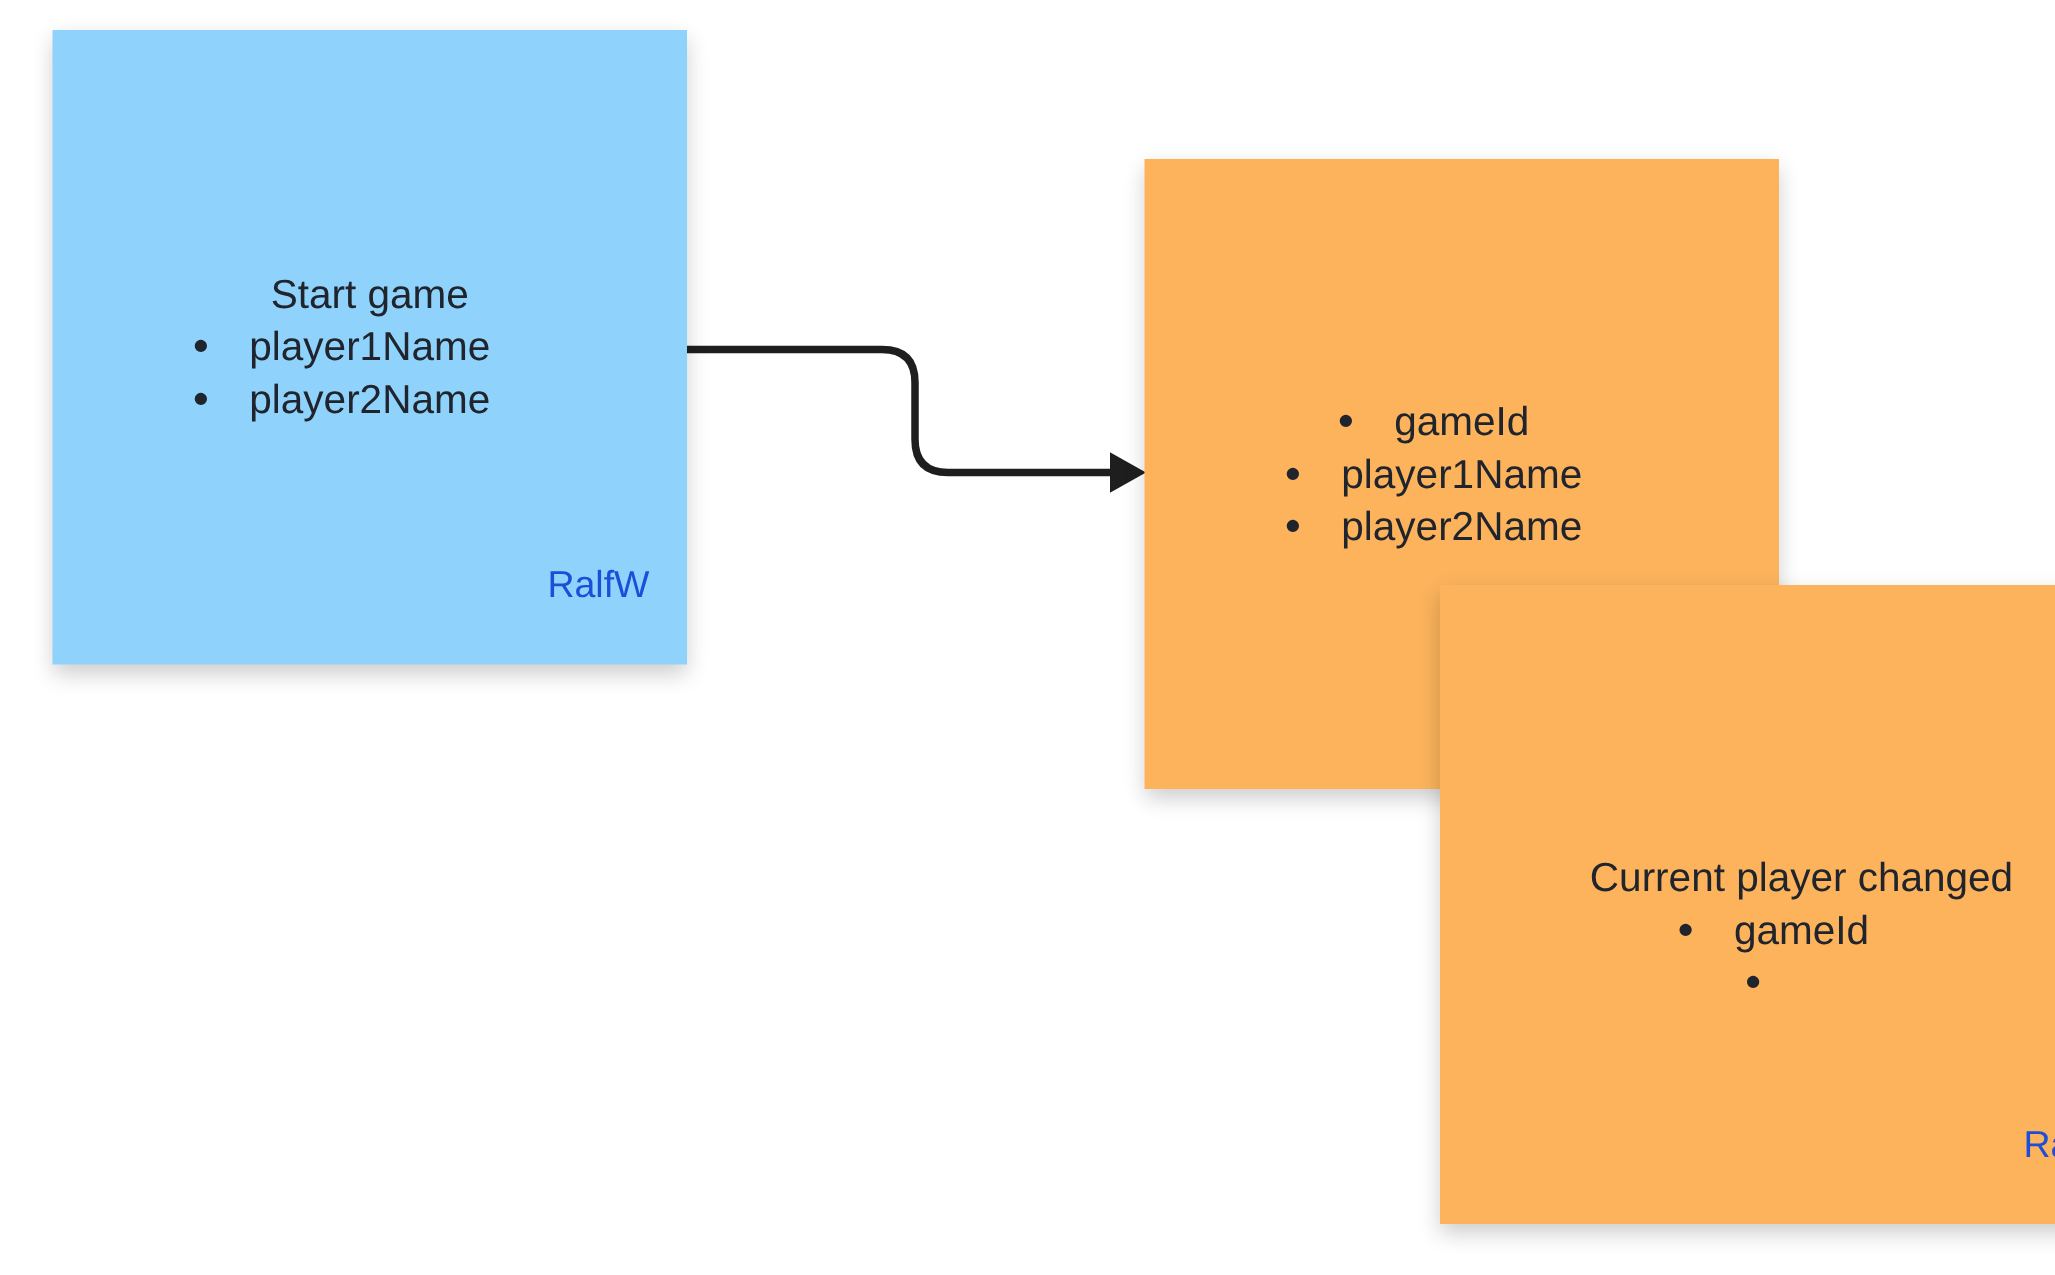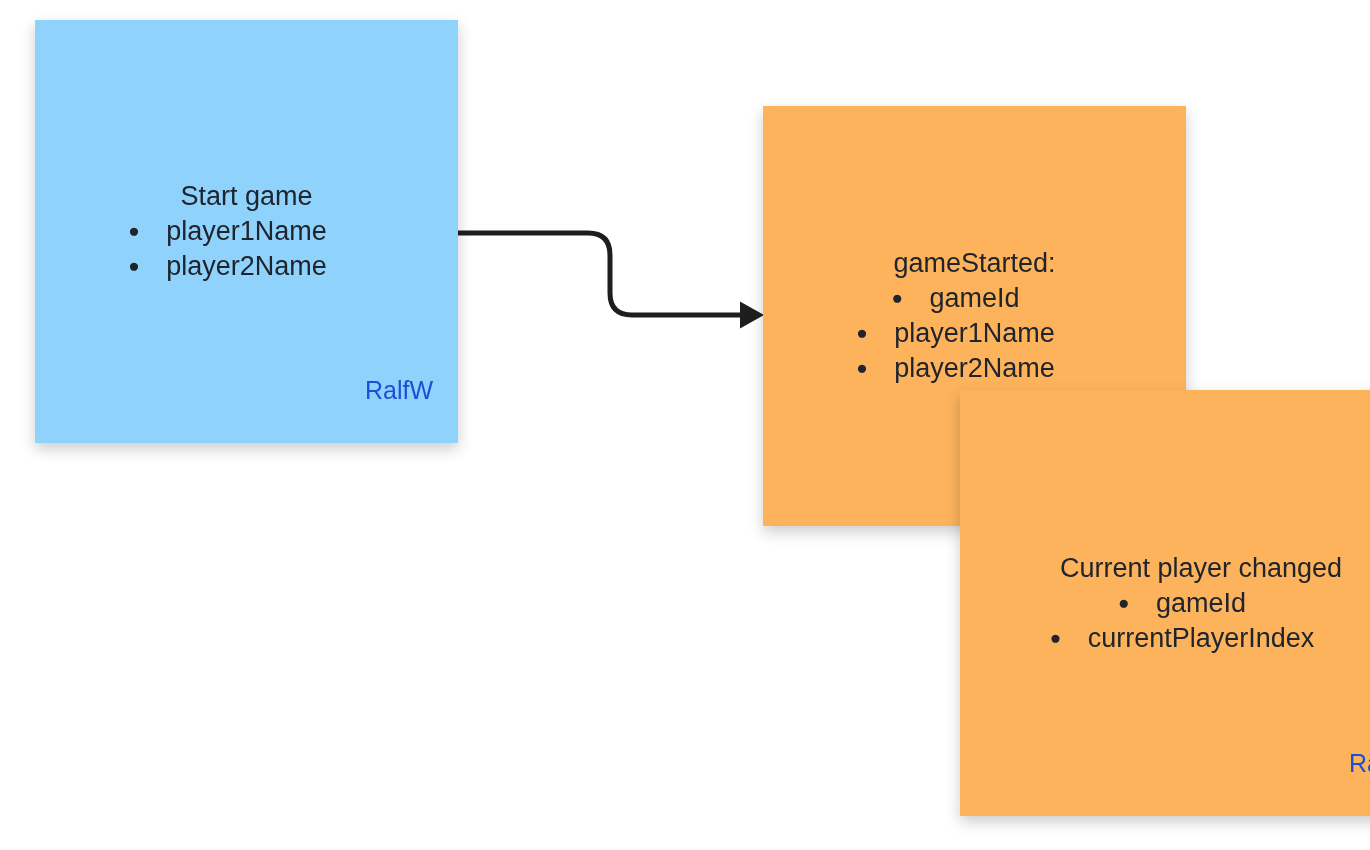--- a/index.html
+++ b/index.html
@@ -77,23 +77,20 @@
         <span class="bullet">●</span>
         <span>player2Name</span>
       </div>
     </div>
     <div class="signature">RalfW</div>
   </div>
 
   <div class="note note-orange1" style="background-color: rgb(252, 179, 92);">
     <div class="note-content">
       <div class="line">
-        <span>gameStarted:</span>
-      </div>
-      <div class="line">
         <span class="bullet">●</span>
         <span>gameId</span>
       </div>
       <div class="line">
         <span class="bullet">●</span>
         <span>player1Name</span>
       </div>
       <div class="line">
         <span class="bullet">●</span>
         <span>player2Name</span>
@@ -105,19 +102,18 @@
     <div class="note-content">
       <div class="line">
         <span>Current player changed</span>
       </div>
       <div class="line">
         <span class="bullet">●</span>
         <span>gameId</span>
       </div>
       <div class="line">
         <span class="bullet">●</span>
-        <span>currentPlayerIndex</span>
       </div>
     </div>
     <div class="signature">RalfW</div>
   </div>
 
 </div>
 
 </body></html>

